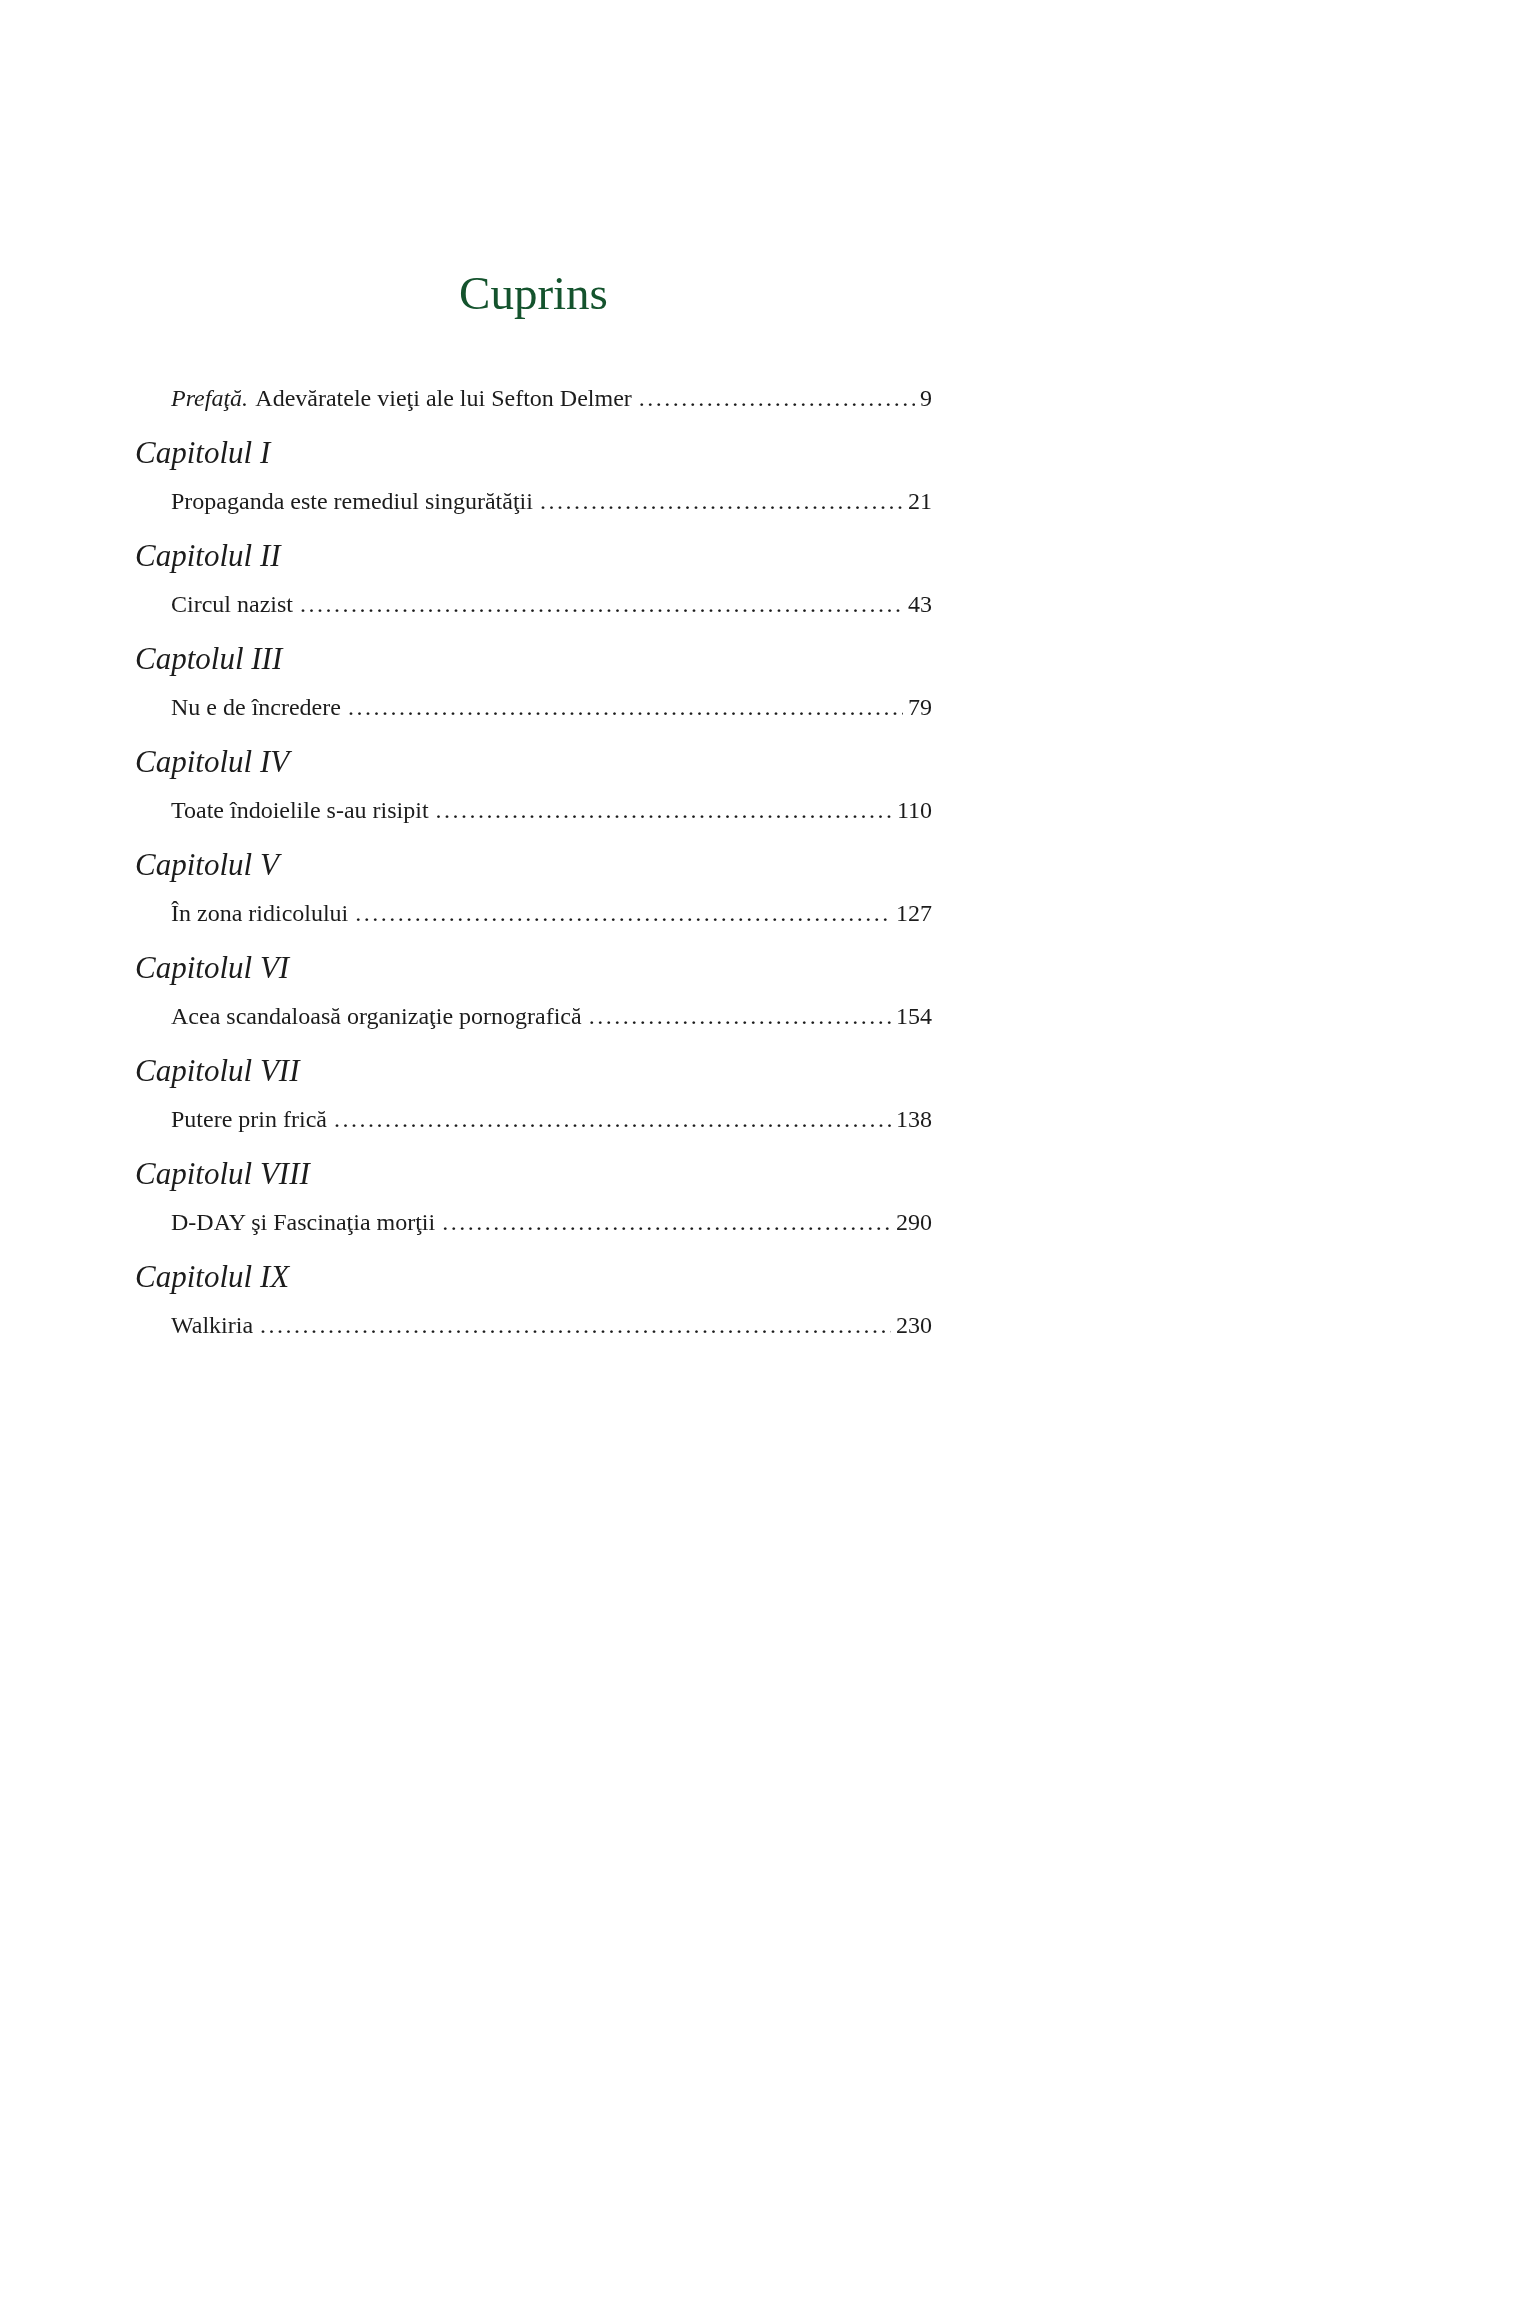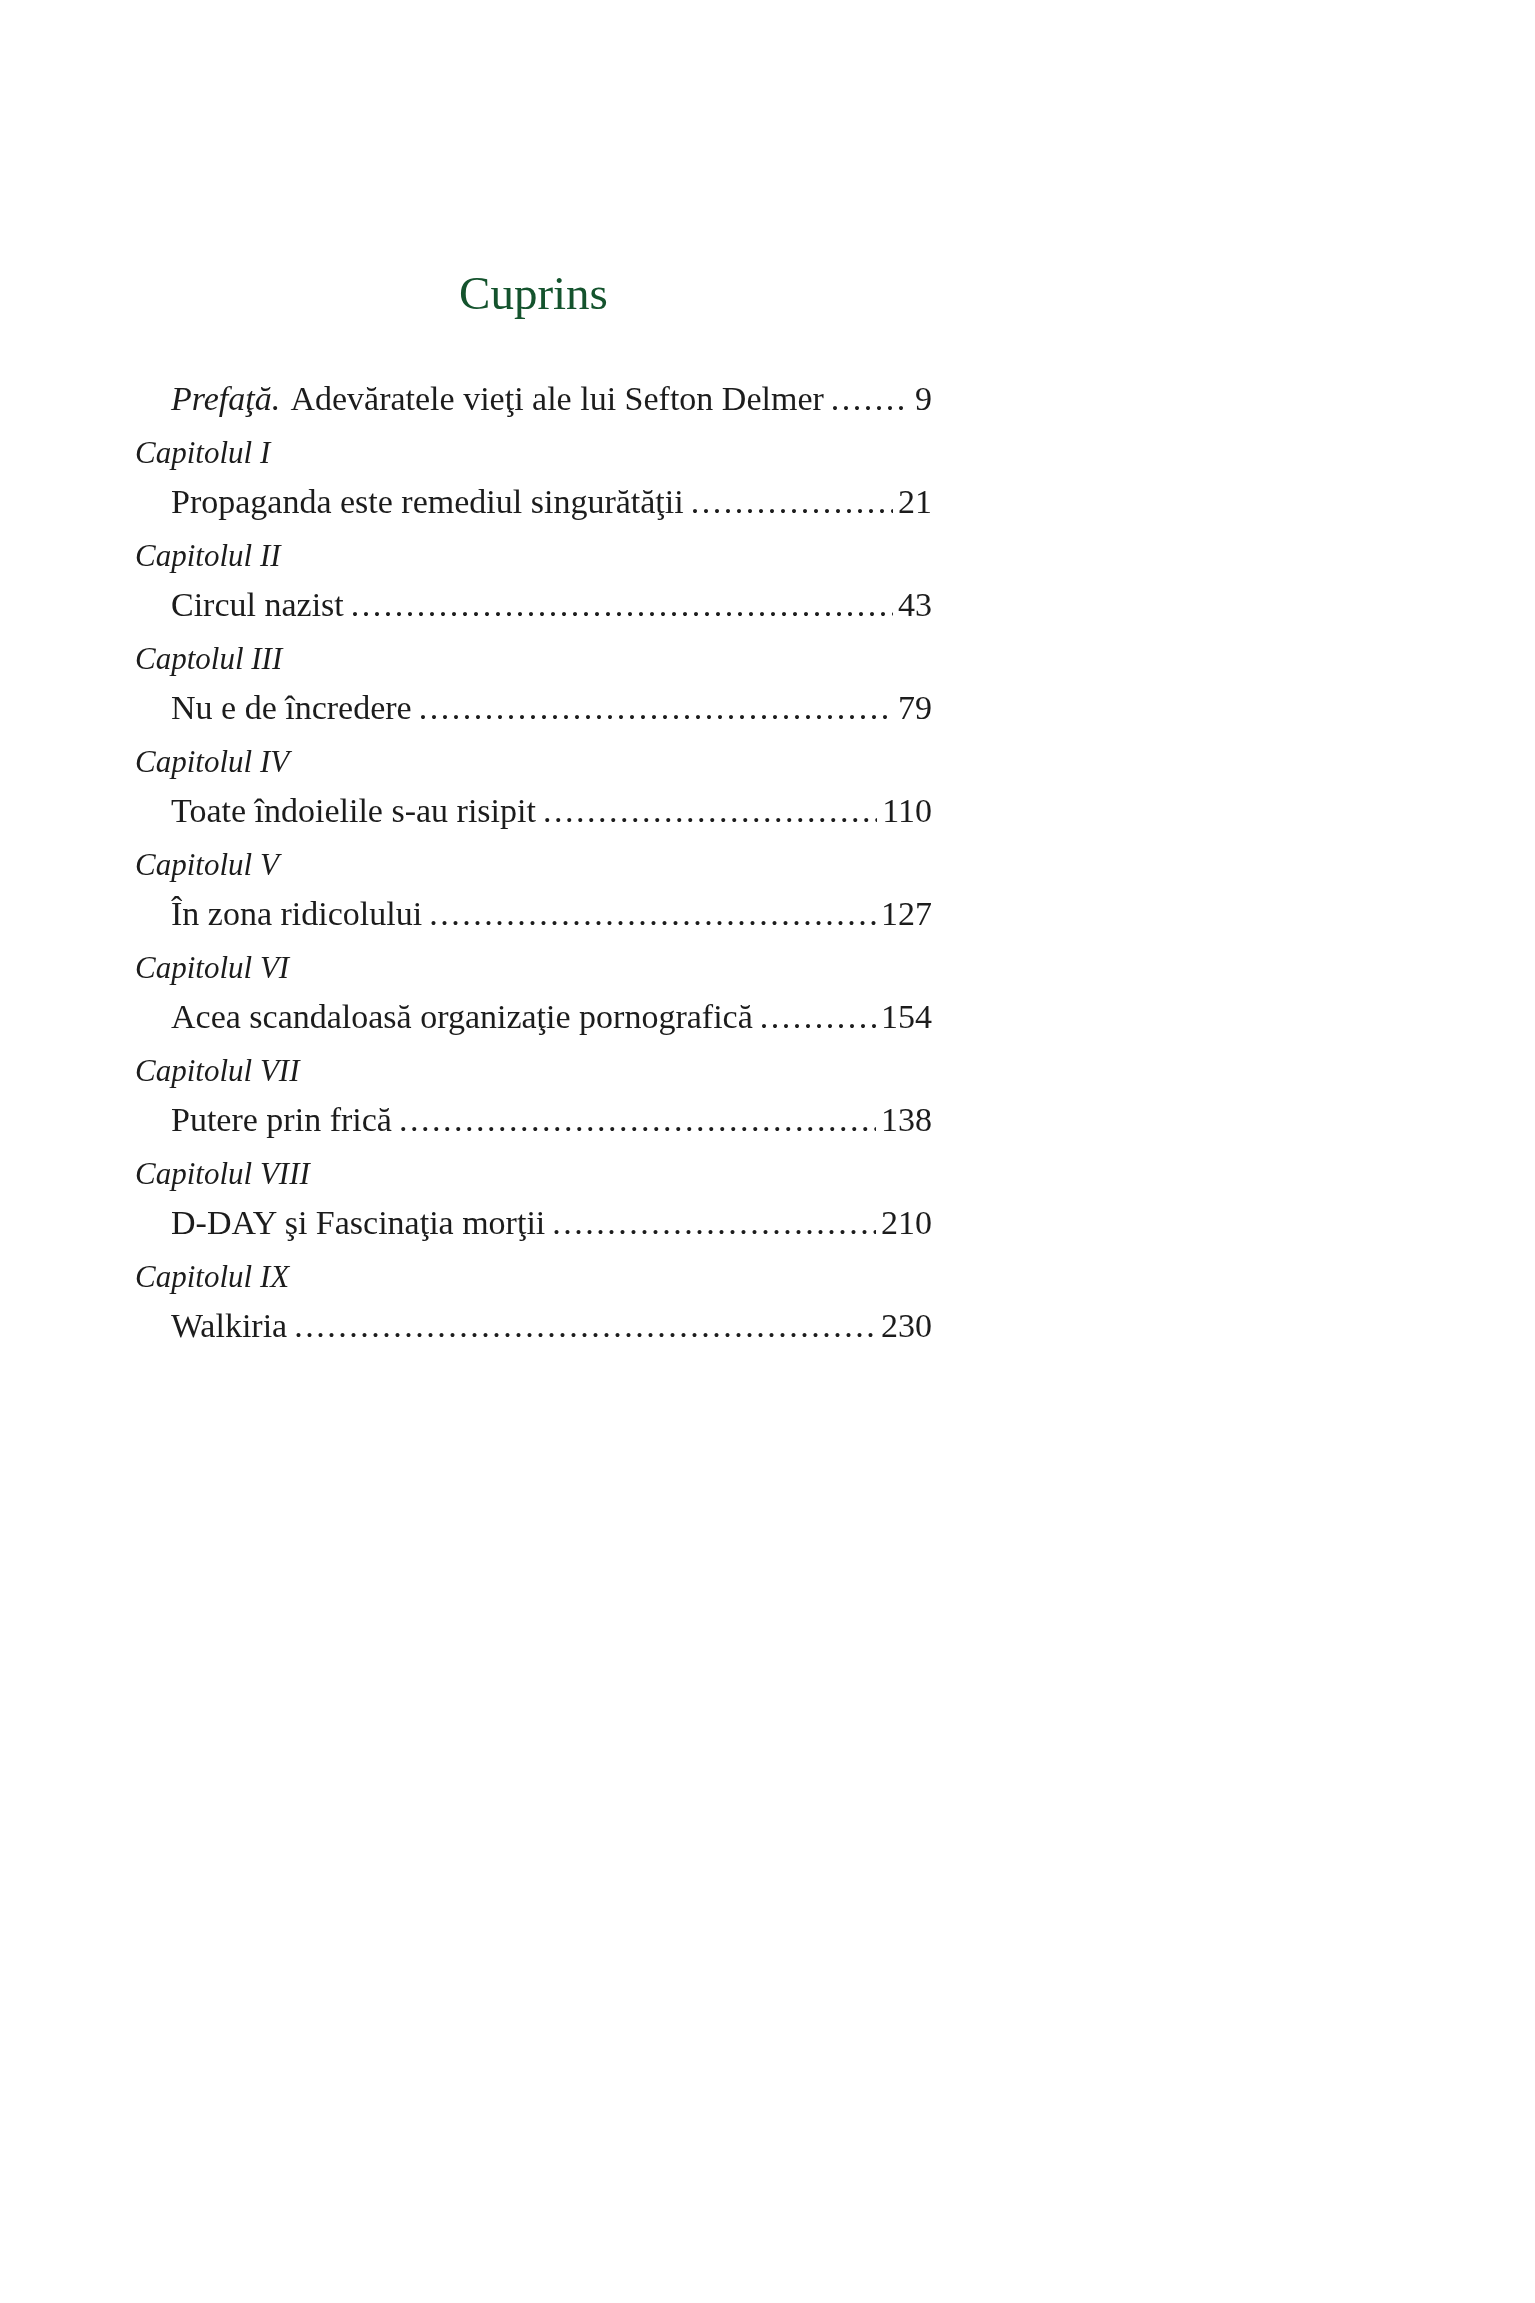--- a/index.html
+++ b/index.html
@@ -33,21 +33,21 @@
     font-style: italic;
     font-size: 31px;
     line-height: 33px;
     margin: 0 0 16px 0;
     font-weight: normal;
     color: #1c1c1c;
   }
   .toc-line {
     display: flex;
     align-items: baseline;
-    font-size: 34px;
+    font-size: 24px;
     line-height: 33px;
     padding-left: 36px;
   }
   .entry-title-italic {
     font-style: italic;
     margin-right: 0.30em;
     flex: 0 0 auto;
     white-space: nowrap;
   }
   .entry-title {
@@ -156,21 +156,21 @@
       <span class="page-num">138</span>
     </div>
   </div>
 
   <div class="toc-entry">
     <div class="chapter-heading">Capitolul VIII</div>
     <div class="toc-line">
 
       <span class="entry-title">D-DAY şi Fascinaţia morţii</span>
       <span class="leader"></span>
-      <span class="page-num">210</span>
+      <span class="page-num">290</span>
     </div>
   </div>
 
   <div class="toc-entry">
     <div class="chapter-heading">Capitolul IX</div>
     <div class="toc-line">
 
       <span class="entry-title">Walkiria</span>
       <span class="leader"></span>
       <span class="page-num">230</span>

